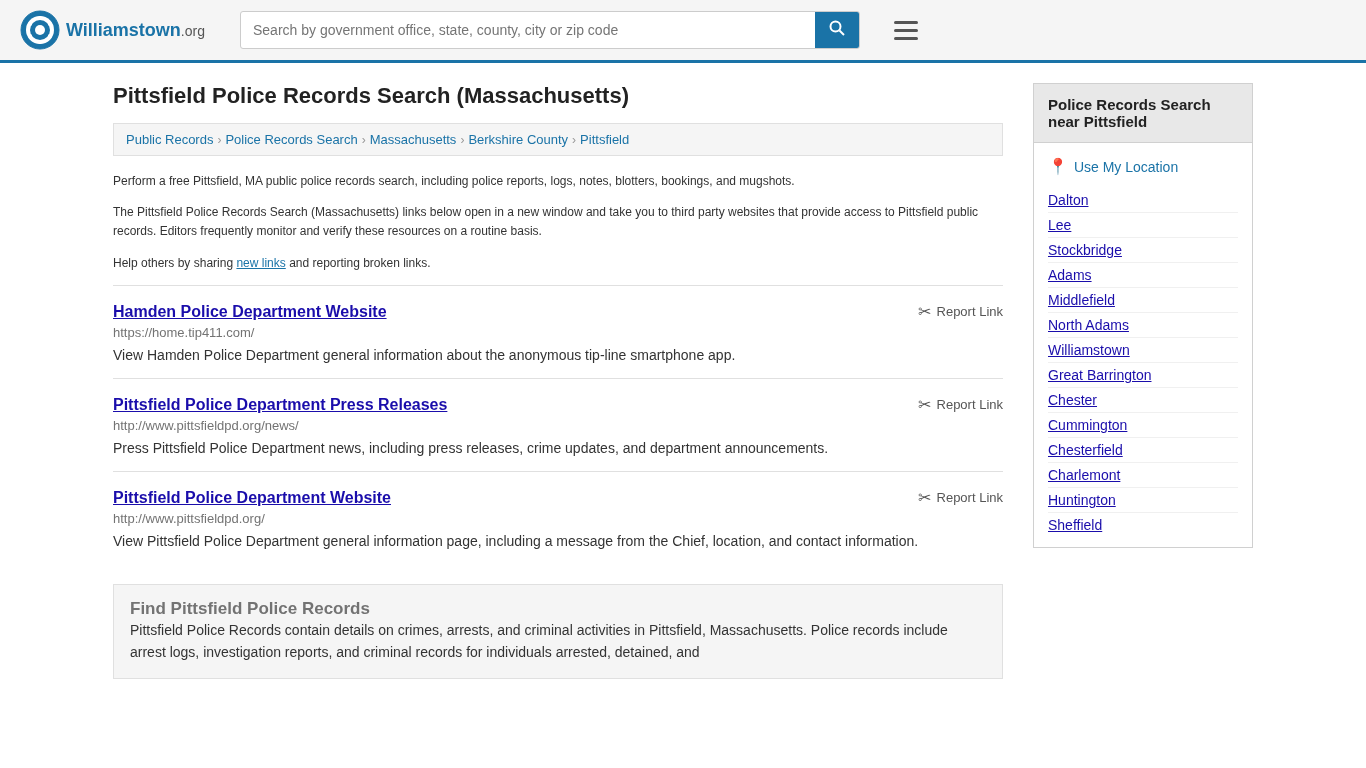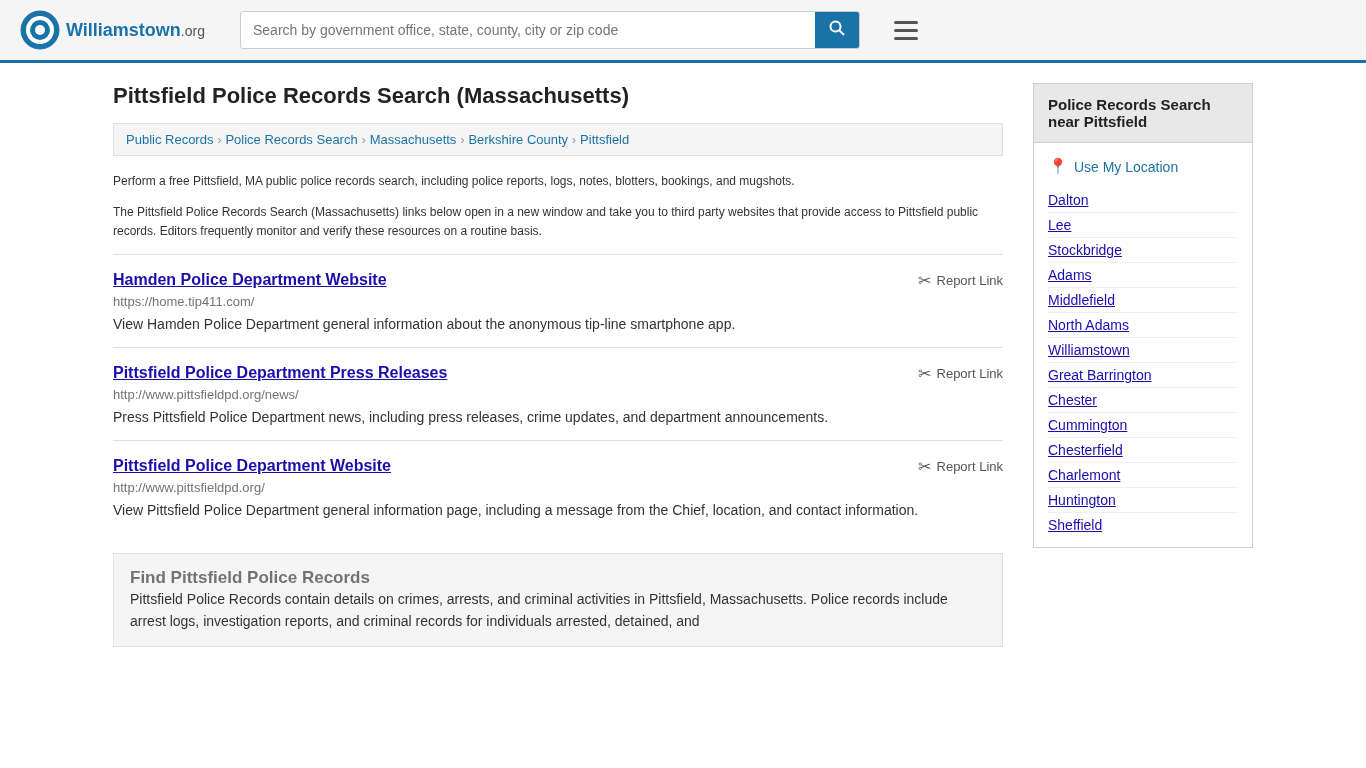--- a/index.html
+++ b/index.html
@@ -122,21 +122,21 @@
       text-decoration: underline;
     }
 
     
     .result-item {
       border-top: 1px solid #e0e0e0;
       padding: 16px 0 12px 0;
     }
     .result-header {
       display: flex;
-      align-items: center;
+      align-items: flex-end;
       justify-content: space-between;
       margin-bottom: 4px;
     }
     .result-title {
       font-size: 16px;
       font-weight: bold;
       color: #1a0dab;
       text-decoration: underline;
       cursor: pointer;
     }
@@ -282,20 +282,25 @@
       <span class="breadcrumb-sep">›</span>
       <a href="#">Massachusetts</a>
       <span class="breadcrumb-sep">›</span>
       <a href="#">Berkshire County</a>
       <span class="breadcrumb-sep">›</span>
       <a href="#">Pittsfield</a>
     </div>
 
     <p class="desc-para">Perform a free Pittsfield, MA public police records search, including police reports, logs, notes, blotters, bookings, and mugshots.</p>
     <p class="desc-para">The Pittsfield Police Records Search (Massachusetts) links below open in a new window and take you to third party websites that provide access to Pittsfield public records. Editors frequently monitor and verify these resources on a routine basis.</p>
+    <p class="desc-para">
+      <span>Help others by sharing</span>
+      <a href="#">new links</a>
+      <span>and reporting broken links.</span>
+    </p>
 
     <div id="results">
 
       <div class="result-item">
         <div class="result-header">
           <a href="#" class="result-title">Hamden Police Department Website</a>
           <button class="report-link-btn">
             <span class="report-icon">✂</span>
             <span>Report Link</span>
           </button>

